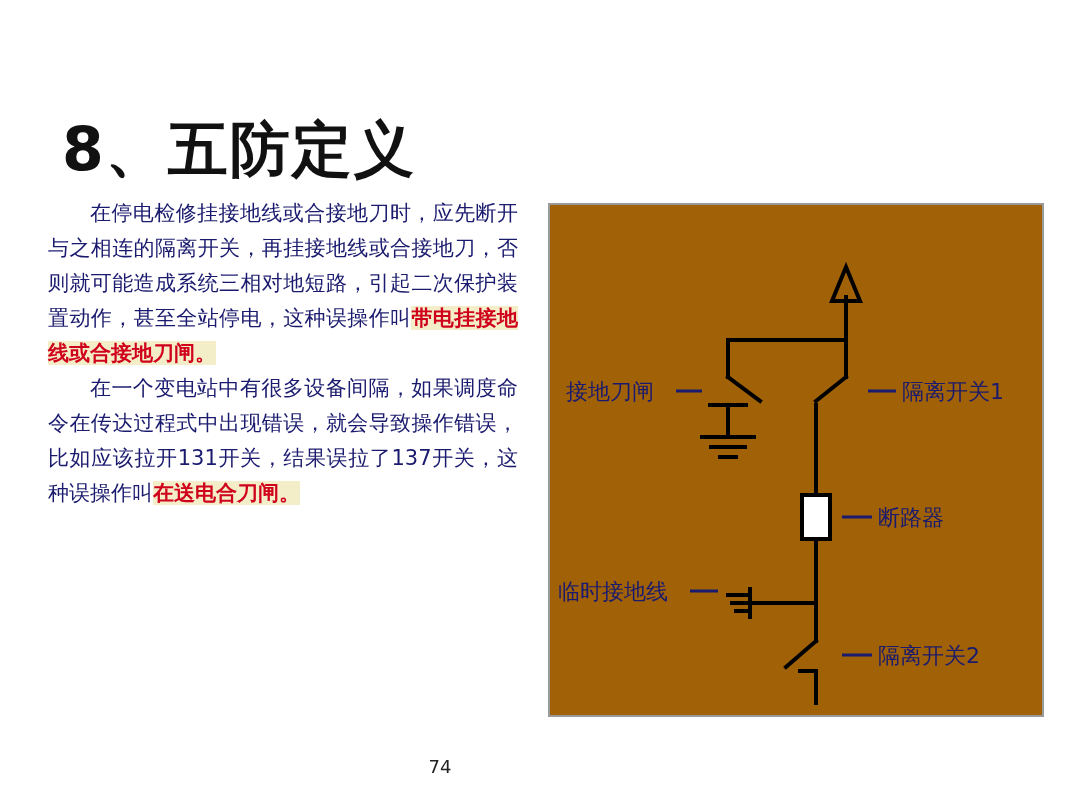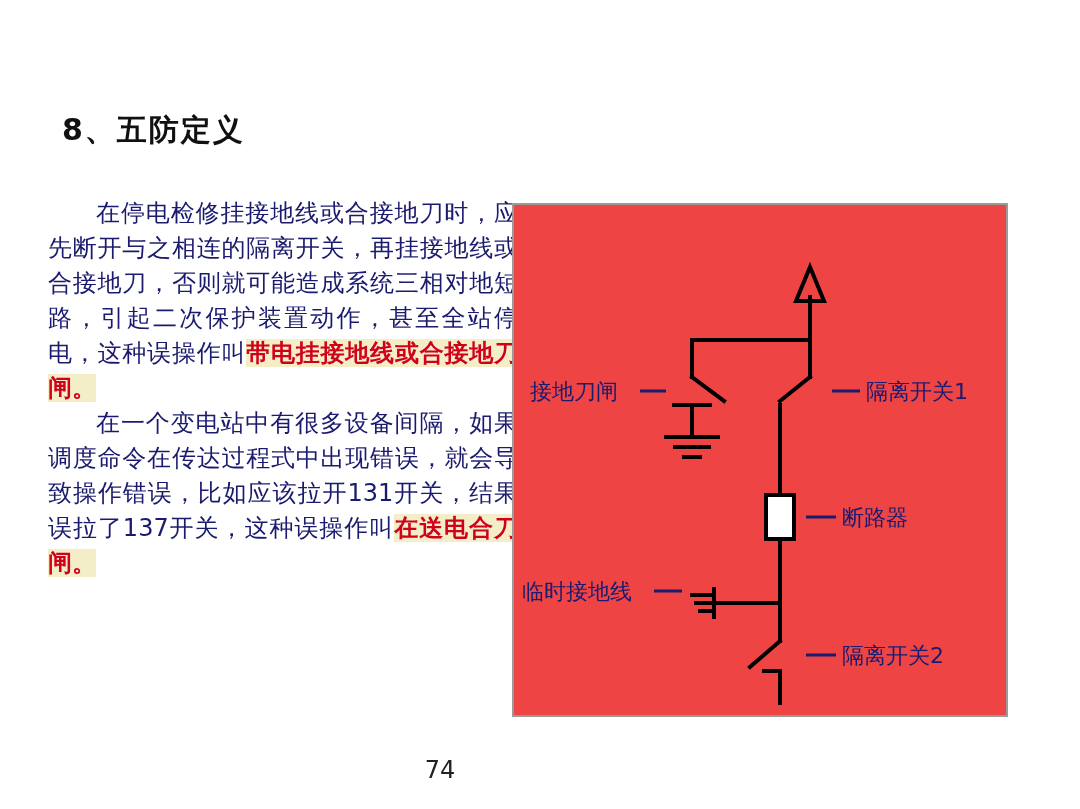--- a/index.html
+++ b/index.html
@@ -18,33 +18,33 @@
     position: absolute;
     left: 0; top: 0;
     width: 1080px;
     height: 809px;
     background: #ffffff;
   }
   .title {
     position: absolute;
     left: 62px;
     top: 110px;
-    font-size: 30px;
+    font-size: 60px;
     font-weight: bold;
     color: #111111;
     letter-spacing: 2px;
     font-family: "DejaVu Sans", "Liberation Sans", sans-serif;
     white-space: nowrap;
   }
   .body-col {
     position: absolute;
     left: 48px;
     top: 196px;
     width: 470px;
-    font-size: 24px;
+    font-size: 21px;
     line-height: 35px;
     color: #1a1a6e;
     font-family: "DejaVu Sans", "Liberation Sans", sans-serif;
     text-align: justify;
     text-justify: inter-ideograph;
   }
   .para {
     margin: 0 0 0 0;
     text-indent: 2em;
   }
@@ -52,32 +52,32 @@
     color: #d0021b;
     font-weight: bold;
     background: #f3edc8;
   }
   .pagenum {
     position: absolute;
     left: 0;
     top: 756px;
     width: 880px;
     text-align: center;
-    font-size: 24px;
+    font-size: 18px;
     color: #222222;
     font-family: "DejaVu Sans", "Liberation Sans", sans-serif;
   }
   .figure {
     position: absolute;
-    left: 512px;
+    left: 548px;
     top: 203px;
     width: 496px;
     height: 514px;
     border: 2px solid #9a9a9a;
-    background: #ef4444;
+    background: #a16207;
     box-sizing: border-box;
   }
   .figure svg {
     display: block;
   }
   .fig-label {
     font-family: "DejaVu Sans", "Liberation Sans", sans-serif;
     font-size: 22px;
     fill: #1a1a6e;
   }

